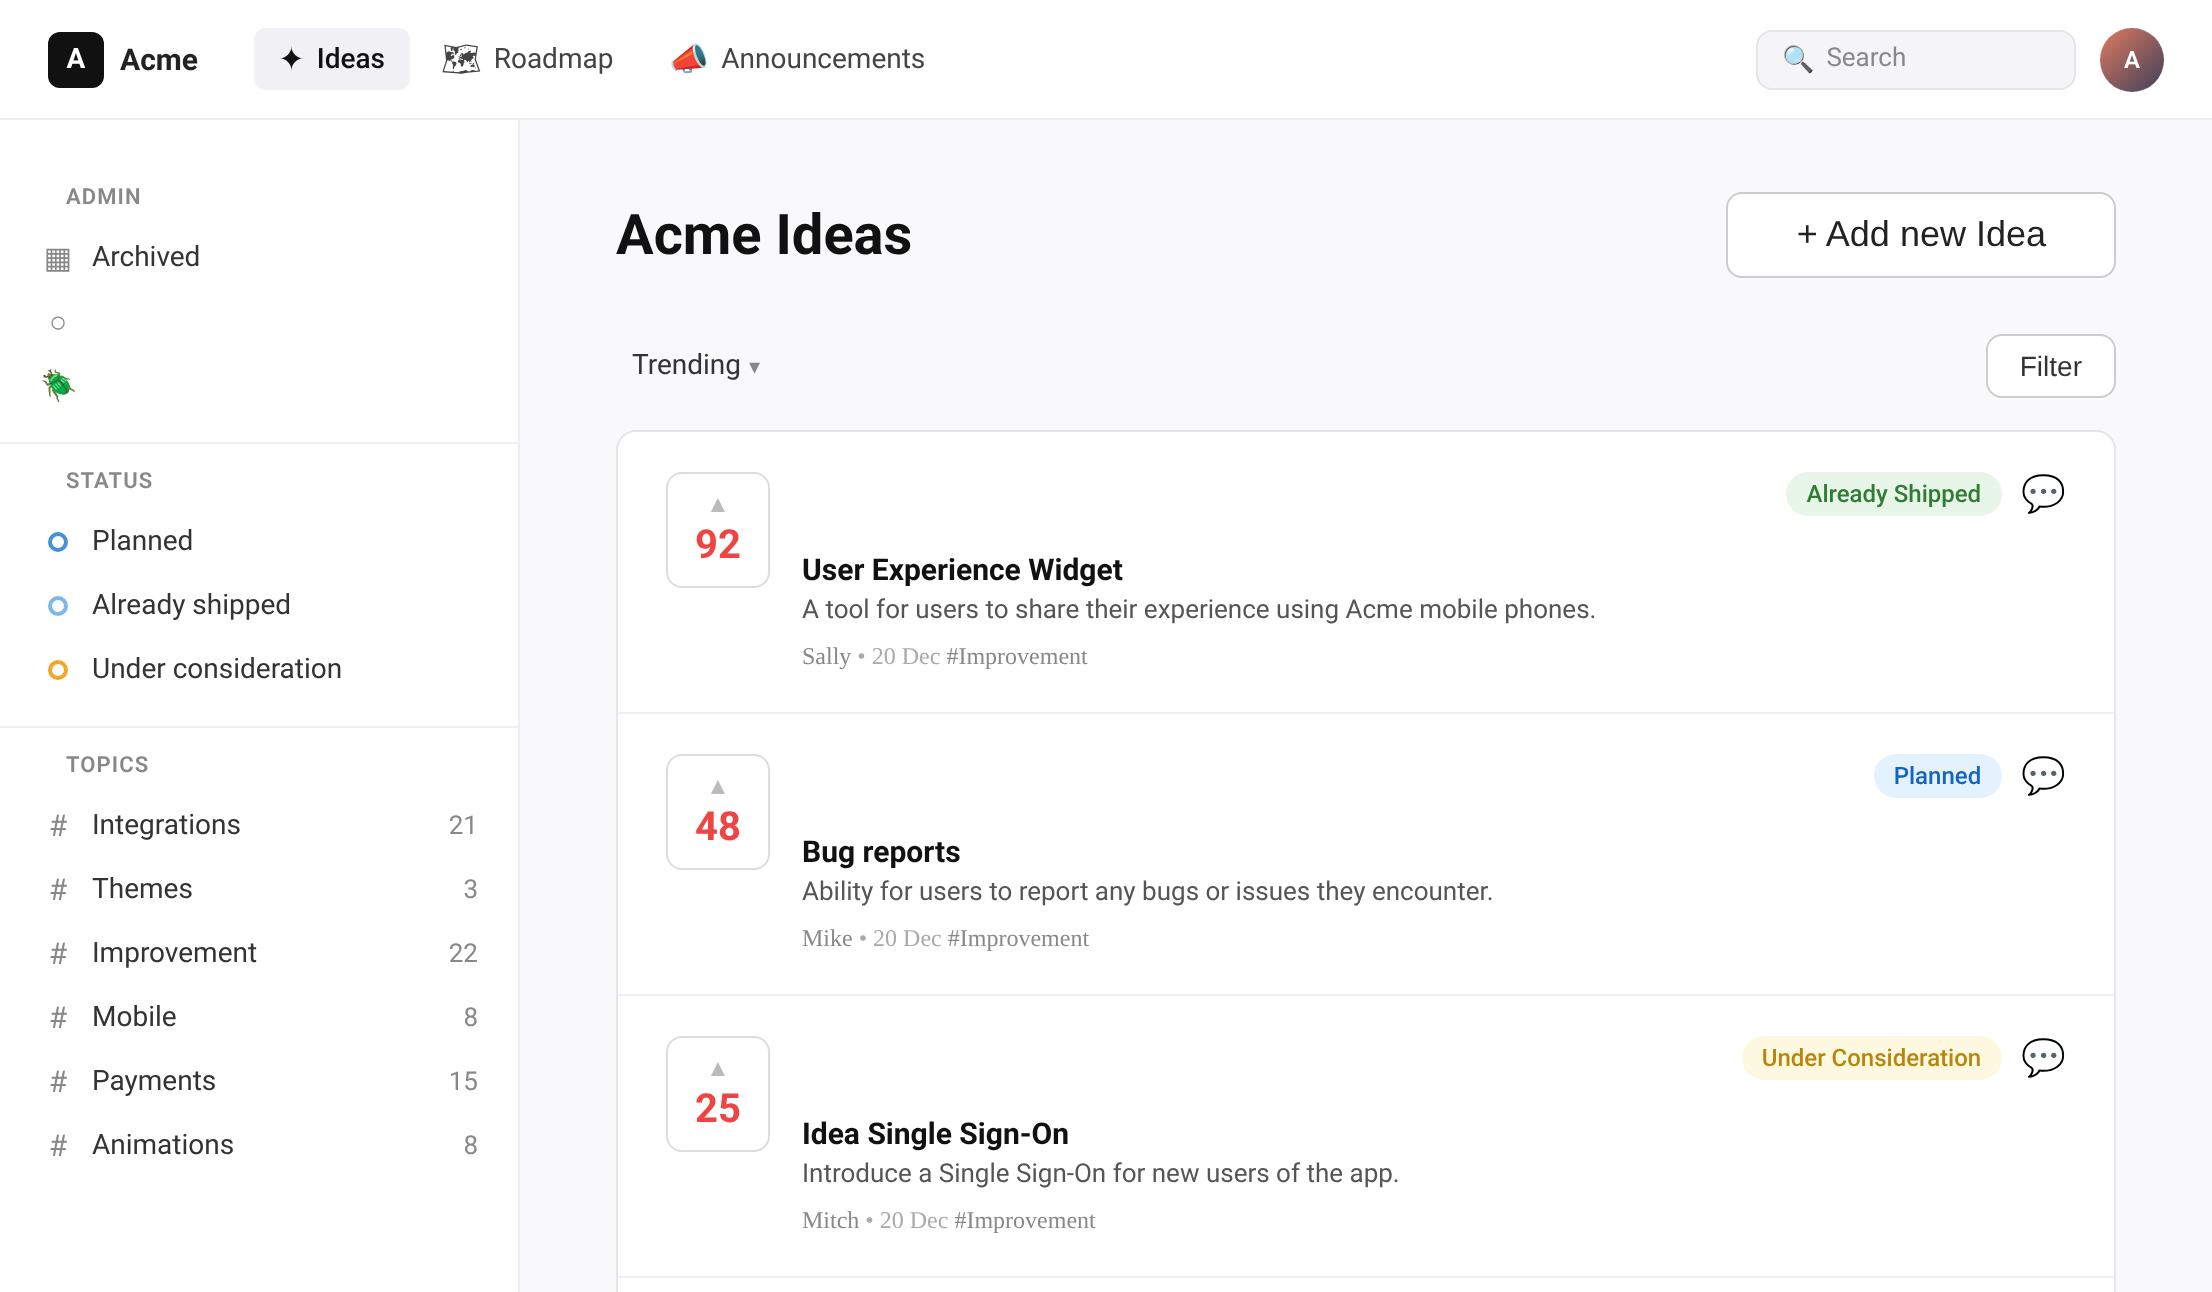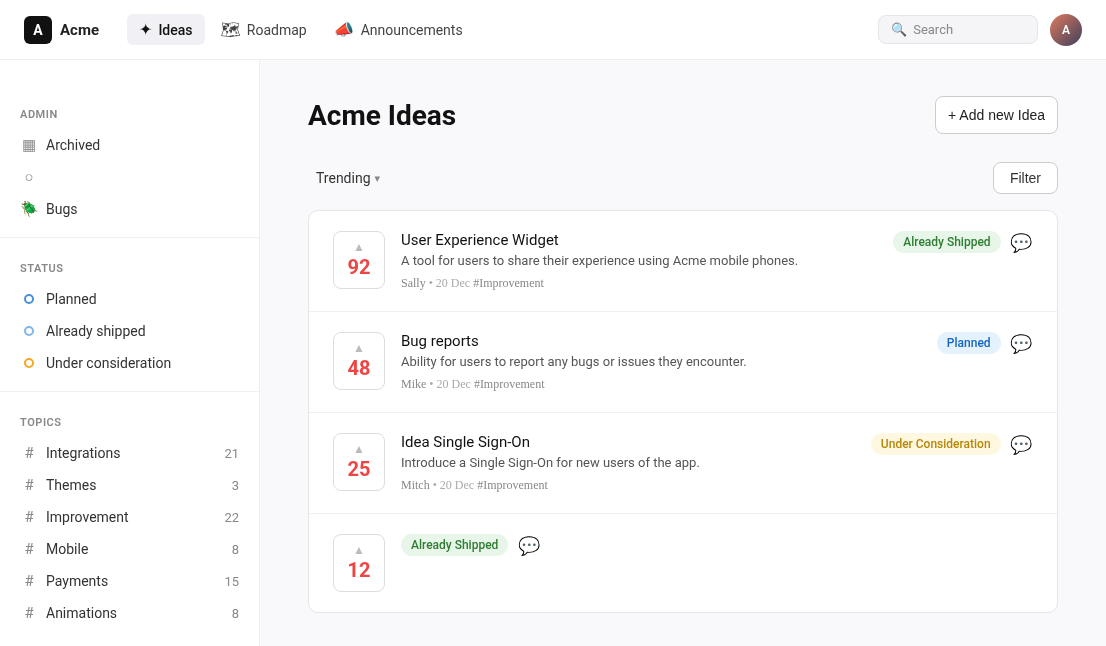--- a/index.html
+++ b/index.html
@@ -19,49 +19,49 @@
     .nav-icon { font-size: 16px; }
     .topnav-right { display: flex; align-items: center; gap: 12px; }
     .search-box { display: flex; align-items: center; gap: 6px; background: #f5f5f7; border: 1px solid #e5e5ea; border-radius: 8px; padding: 6px 12px; width: 160px; color: #888; font-size: 13px; cursor: text; }
     .avatar { width: 32px; height: 32px; border-radius: 50%; background: linear-gradient(135deg, #e07a5f, #3d405b); display: flex; align-items: center; justify-content: center; color: #fff; font-size: 12px; font-weight: 600; }
 
     
     .layout { display: flex; margin-top: 60px; min-height: calc(100vh - 60px); }
 
     
     .sidebar { width: 260px; min-width: 260px; background: #fff; border-right: 1px solid #eee; padding: 24px 0; position: fixed; top: 60px; bottom: 0; overflow-y: auto; }
-    .sidebar-section-label { font-size: 11px; font-weight: 600; color: #888; text-transform: uppercase; letter-spacing: 0.05em; padding: 0 20px 8px; margin-top: 24px; }
+    .sidebar-section-label { font-size: 11px; font-weight: 600; color: #888; text-transform: uppercase; letter-spacing: 0.05em; padding: 0 33px 8px; margin-top: 8px; }
     .sidebar-item { display: flex; align-items: center; gap: 8px; padding: 7px 20px; cursor: pointer; color: #333; border-radius: 0; }
     .sidebar-item-icon { color: #888; font-size: 15px; width: 18px; text-align: center; }
     .sidebar-item-label { flex: 1; font-size: 14px; }
     .sidebar-item-count { color: #888; font-size: 13px; }
     .sidebar-divider { height: 1px; background: #f0f0f0; margin: 12px 0; }
     .status-dot { width: 10px; height: 10px; border-radius: 50%; border: 2px solid; display: inline-block; }
     .dot-blue { border-color: #4a90d9; background: transparent; }
     .dot-light-blue { border-color: #7eb8e8; background: transparent; }
     .dot-yellow { border-color: #f5a623; background: transparent; }
 
     
     .main { margin-left: 260px; flex: 1; padding: 36px 48px; }
     .page-header { display: flex; align-items: center; justify-content: space-between; margin-bottom: 28px; }
     .page-title { font-size: 28px; font-weight: 700; color: #111; }
-    .add-btn { display: flex; align-items: center; gap: 6px; background: #fff; border: 1.5px solid #ccc; border-radius: 8px; padding: 10px 12px; font-size: 14px; font-weight: 500; cursor: pointer; color: #222; }
+    .add-btn { display: flex; align-items: center; gap: 6px; background: #fff; border: 1.5px solid #ccc; border-radius: 8px; padding: 10px 34px; font-size: 18px; font-weight: 500; cursor: pointer; color: #222; }
     .filter-bar { display: flex; align-items: center; justify-content: space-between; margin-bottom: 16px; gap: 48px; }
     .sort-dropdown { display: flex; align-items: center; gap: 4px; font-size: 14px; color: #333; cursor: pointer; padding: 4px 8px; border-radius: 6px; }
     .filter-btn { background: #fff; border: 1px solid #ccc; border-radius: 8px; padding: 7px 16px; font-size: 14px; cursor: pointer; color: #333; }
 
     
     .ideas-list { display: flex; flex-direction: column; gap: 0; border: 1px solid #e5e5ea; border-radius: 10px; overflow: hidden; background: #fff; }
     .idea-card { display: flex; align-items: flex-start; gap: 16px; padding: 20px 24px; border-bottom: 1px solid #f0f0f0; }
     .idea-card:last-child { border-bottom: none; }
     .vote-box { width: 52px; min-width: 52px; height: 58px; border: 1.5px solid #ddd; border-radius: 8px; display: flex; flex-direction: column; align-items: center; justify-content: center; gap: 2px; cursor: pointer; }
     .vote-arrow { color: #bbb; font-size: 12px; line-height: 1; }
     .vote-count { font-size: 20px; font-weight: 700; color: #ef4444; }
     .idea-body { flex: 1; }
-    .idea-title { font-size: 15px; font-weight: 400; color: #111; margin-bottom: 4px; }
+    .idea-title { font-size: 15px; font-weight: 700; color: #111; margin-bottom: 4px; margin-top: 40px; }
     .idea-desc { font-size: 13px; color: #555; margin-bottom: 8px; }
     .idea-meta { font-size: 12px; color: #888; font-family: Liberation Serif, serif; }
     .idea-meta span { color: #aaa; }
     .idea-actions { display: flex; align-items: center; gap: 10px; }
     .status-badge { font-size: 12px; padding: 4px 10px; border-radius: 20px; font-weight: 500; }
     .badge-shipped { background: #e8f5e9; color: #2e7d32; }
     .badge-planned { background: #e3f2fd; color: #1565c0; }
     .badge-consideration { background: #fff8e1; color: #b8870a; }
     .comment-icon { color: #bbb; font-size: 18px; cursor: pointer; }
   </style>
@@ -102,21 +102,20 @@
     <div class="sidebar-section-label">Admin</div>
     <div class="sidebar-item">
       <span class="sidebar-item-icon">▦</span>
       <span class="sidebar-item-label">Archived</span>
     </div>
     <div class="sidebar-item">
       <span class="sidebar-item-icon">○</span>
     </div>
     <div class="sidebar-item">
       <span class="sidebar-item-icon">🪲</span>
-      <span class="sidebar-item-label">Bugs</span>
     </div>
 
     <div class="sidebar-divider"></div>
 
     <div class="sidebar-section-label">Status</div>
     <div class="sidebar-item">
       <span class="sidebar-item-icon"><span class="status-dot dot-blue"></span></span>
       <span class="sidebar-item-label">Planned</span>
     </div>
     <div class="sidebar-item">

